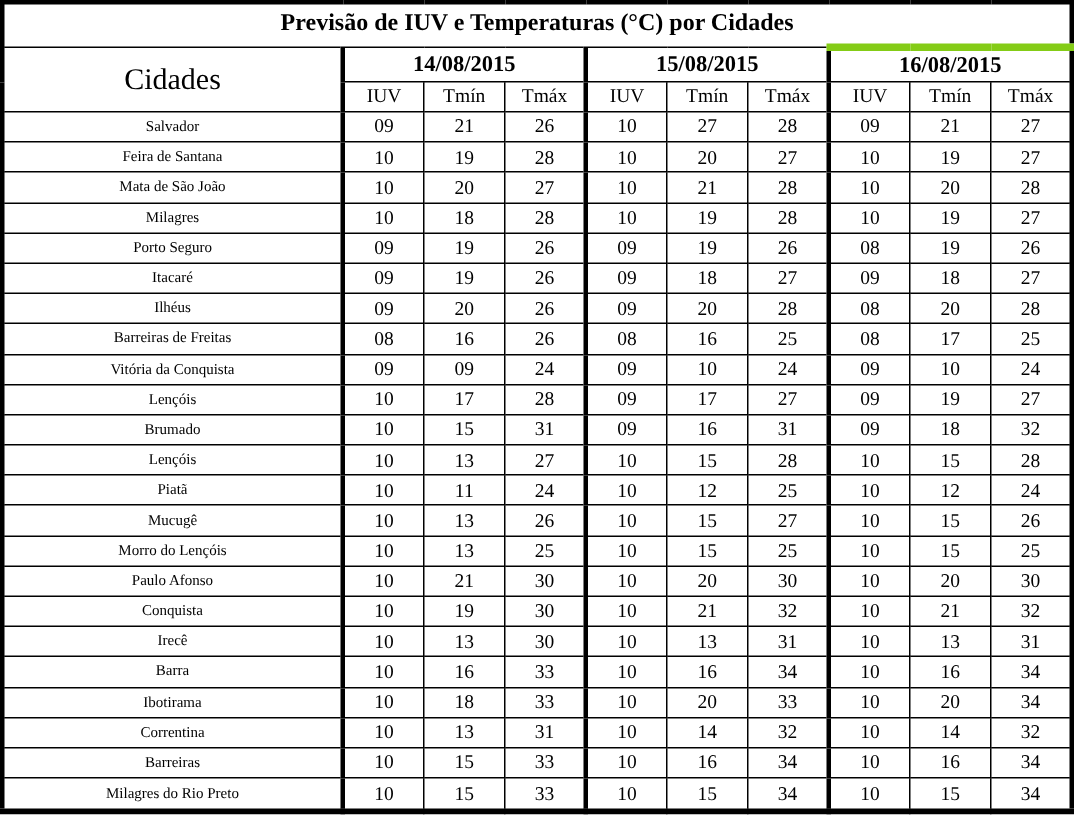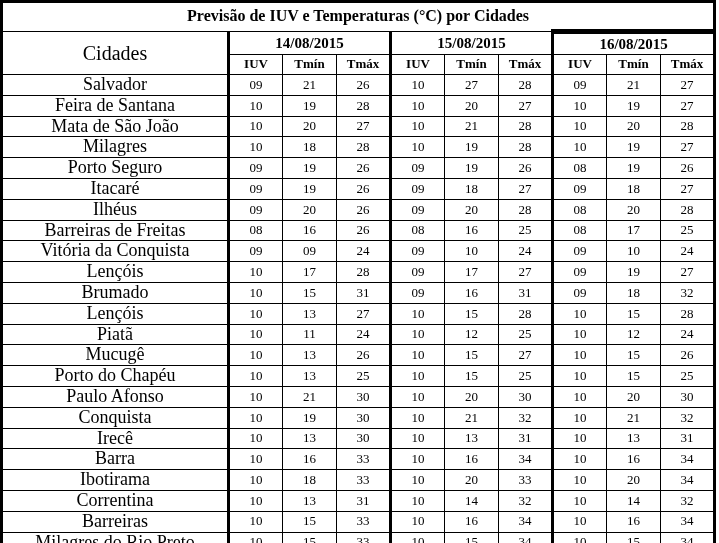--- a/index.html
+++ b/index.html
@@ -47,33 +47,33 @@
     font-weight: normal;
     border-right: 3px solid #000000;
   }
   th.date-cell {
     font-size: 15px;
     font-weight: bold;
     height: 20px;
     margin-left: 13px;
   }
   th.date-cell.g3 {
-    border-top: 5px solid #000000;
+    border-top: 5px solid #84cc16;
   }
   th.sub-cell {
     font-size: 13px;
-    font-weight: bold;
+    font-weight: normal;
     height: 19px;
     border-bottom: 2px solid #000000;
   }
   .group-start {
     border-left: 3px solid #000000 !important;
   }
   td.city-cell {
-    font-size: 18px;
+    font-size: 10px;
     border-right: 3px solid #000000;
   }
   td.value-cell {
     font-size: 13px;
   }
 </style>
 </head>
 <body>
 
 <div class="page">
@@ -275,21 +275,21 @@
           <td class="value-cell">13</td>
           <td class="value-cell">26</td>
           <td class="value-cell group-start">10</td>
           <td class="value-cell">15</td>
           <td class="value-cell">27</td>
           <td class="value-cell group-start">10</td>
           <td class="value-cell">15</td>
           <td class="value-cell">26</td>
         </tr>
         <tr>
-          <td class="city-cell">Porto do Chapéu</td>
+          <td class="city-cell">Morro do Lençóis</td>
           <td class="value-cell group-start">10</td>
           <td class="value-cell">13</td>
           <td class="value-cell">25</td>
           <td class="value-cell group-start">10</td>
           <td class="value-cell">15</td>
           <td class="value-cell">25</td>
           <td class="value-cell group-start">10</td>
           <td class="value-cell">15</td>
           <td class="value-cell">25</td>
         </tr>

